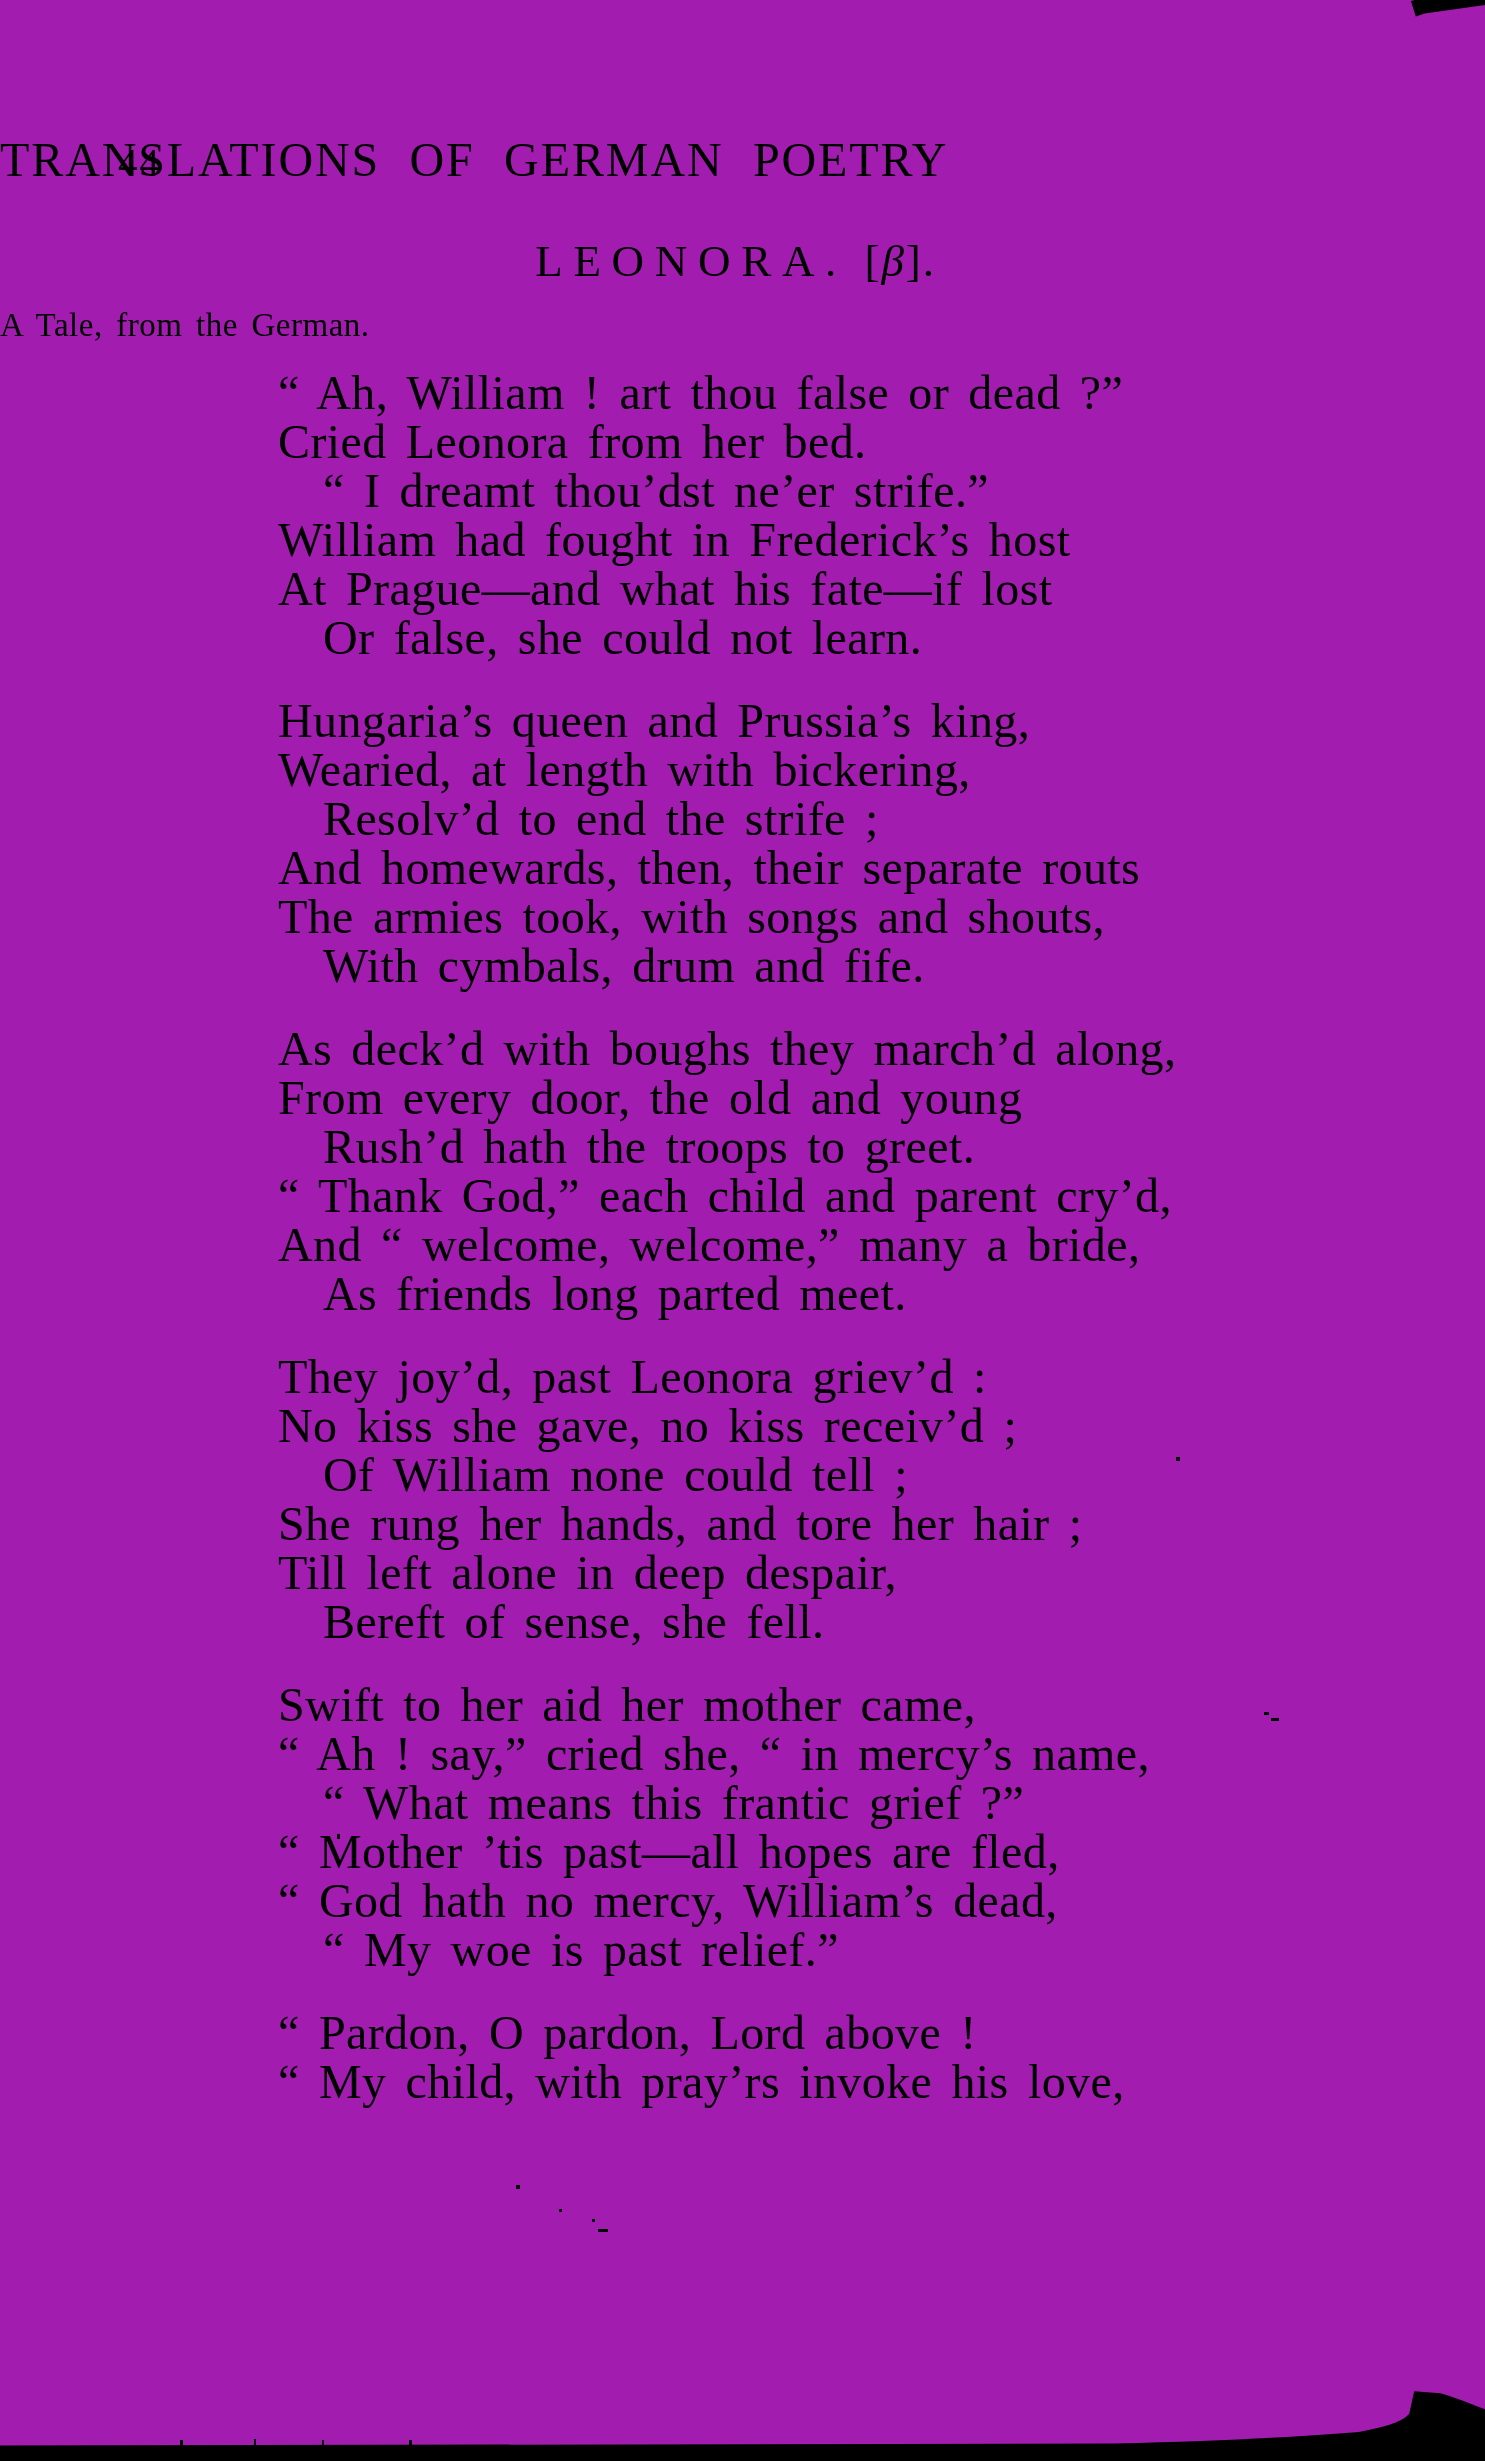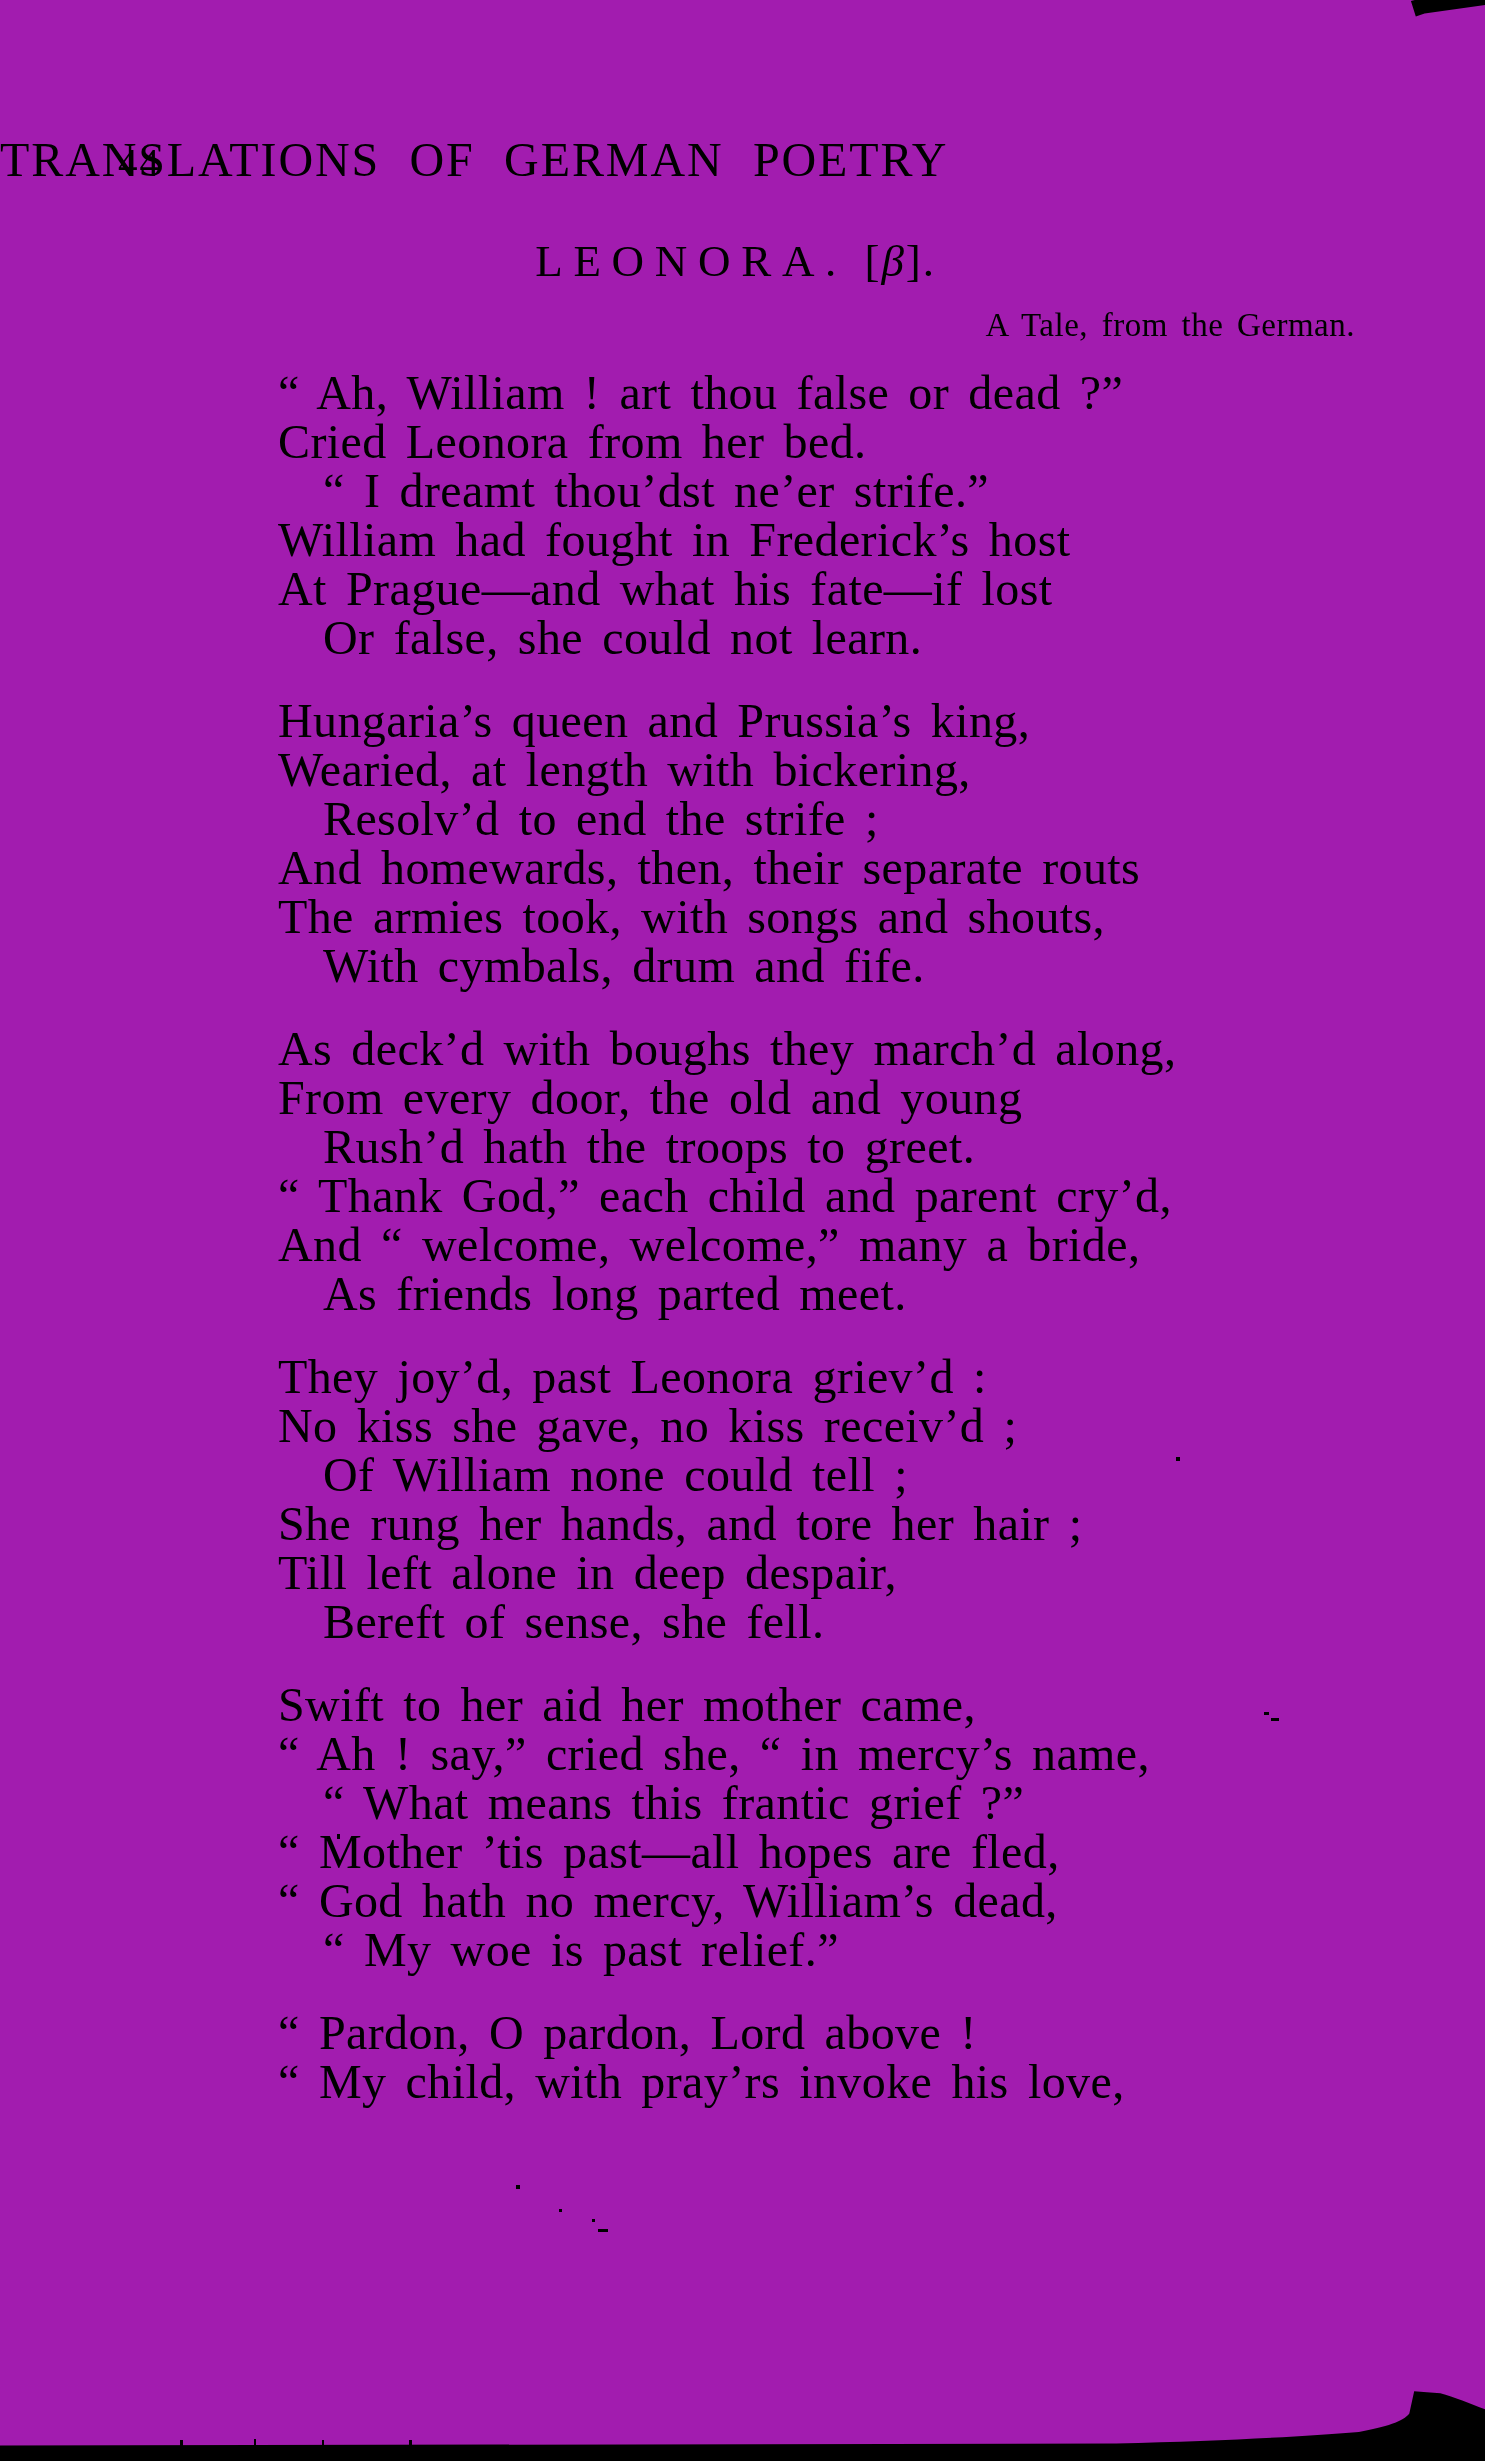--- a/index.html
+++ b/index.html
@@ -37,21 +37,21 @@
     font-size:45px;
   }
   .title-main{letter-spacing:10.7px;}
   .title-annotation{margin-left:17.5px;letter-spacing:1.9px;}
   .title-annotation .beta{font-style:italic;}
   .subtitle{
     position:absolute;
     top:307px;
     left:0;
     width:1355px;
-    text-align:right;
+    text-align:left;
     font-size:33px;
     letter-spacing:0.5px;
     word-spacing:4.9px;
   }
   .poem{
     position:absolute;
     top:368px;
     left:278px;
     font-size:48px;
     line-height:49px;

